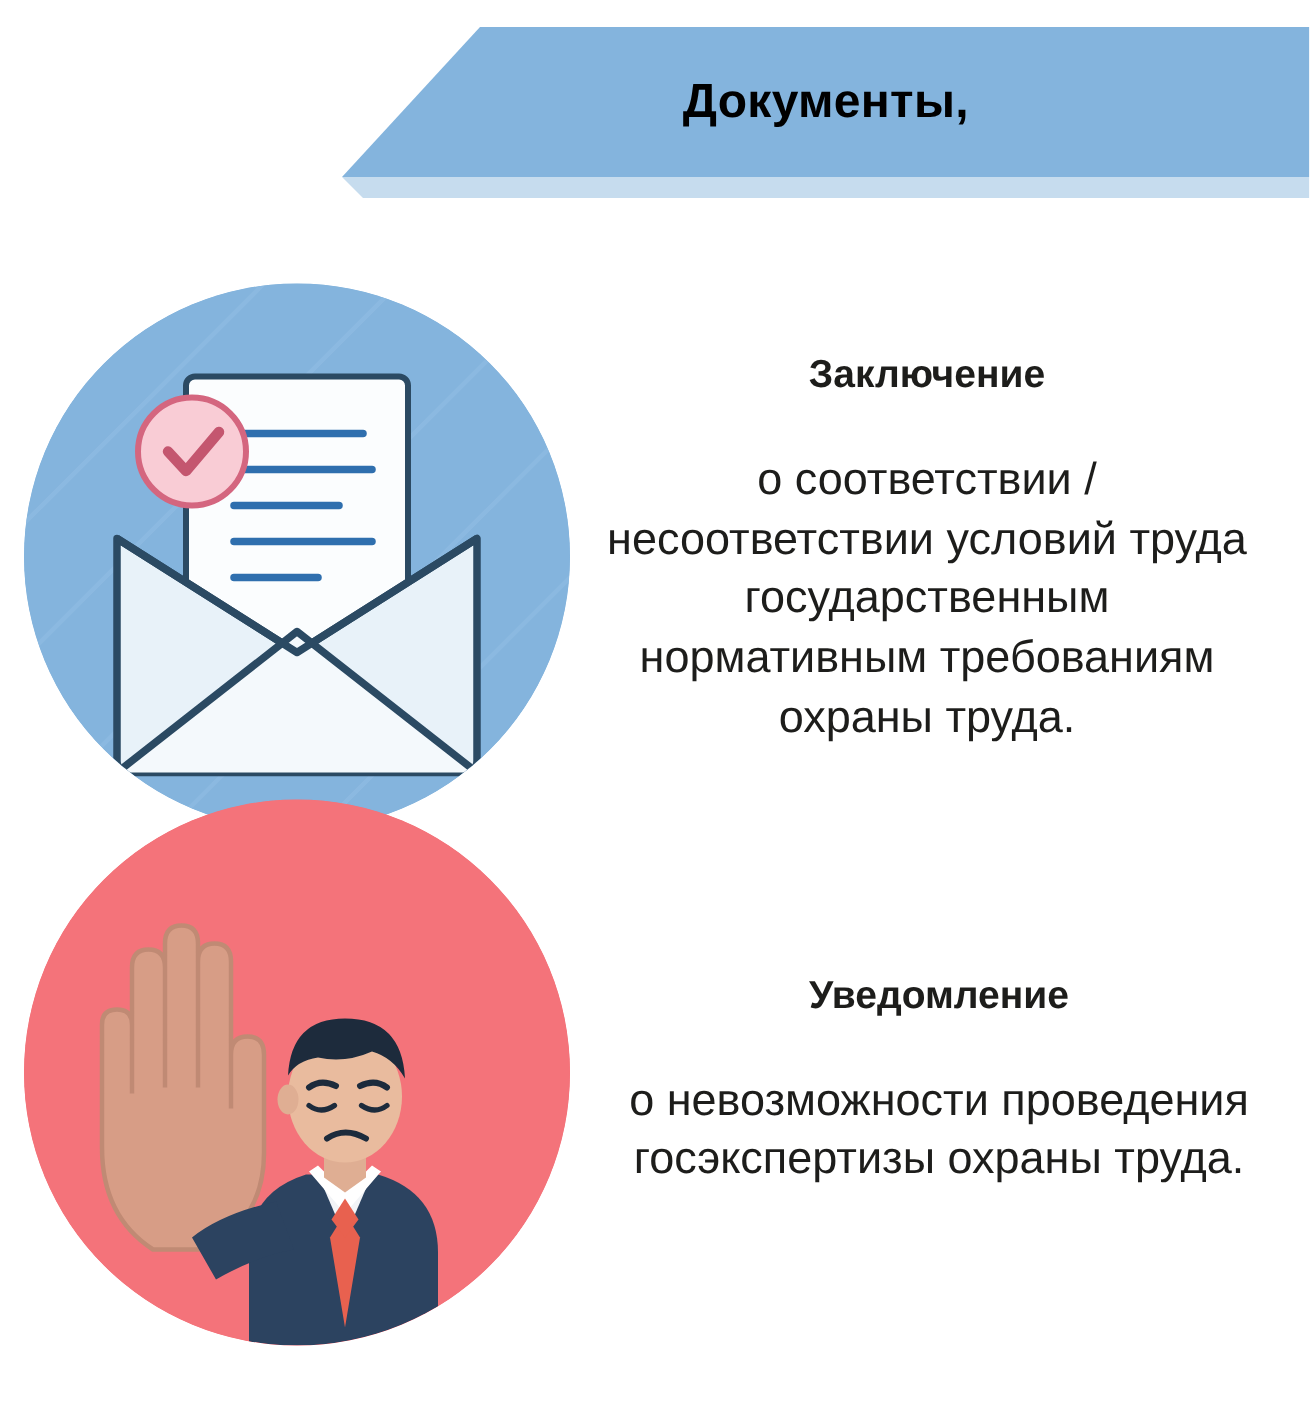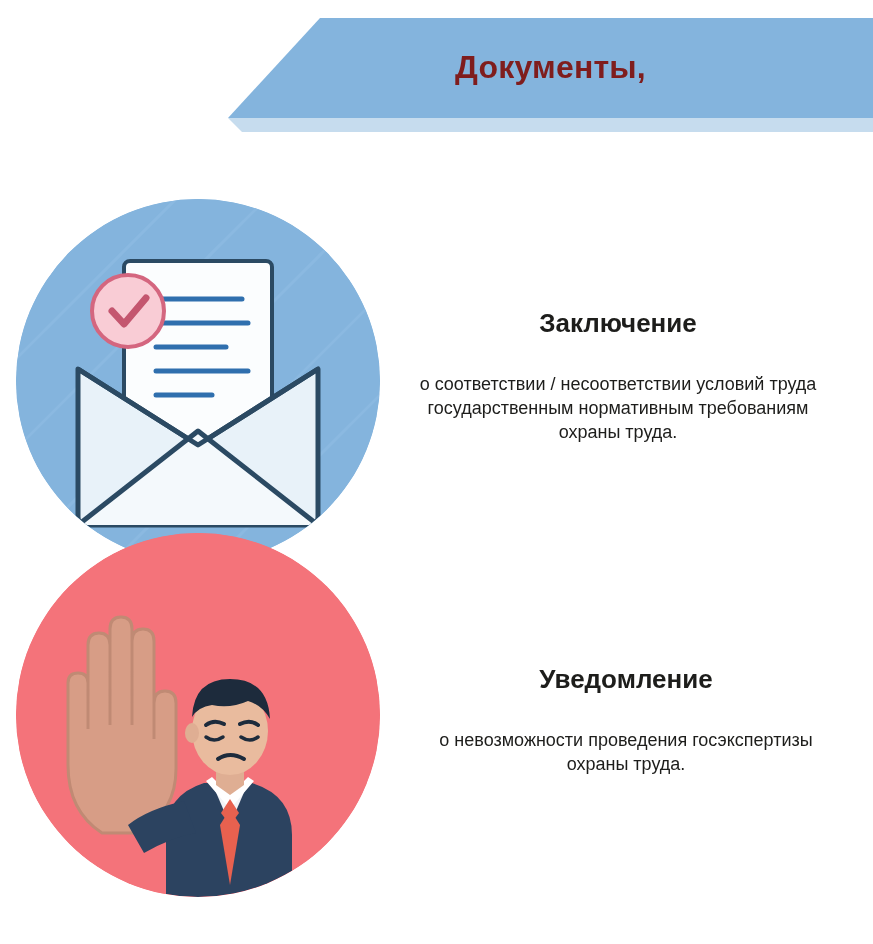--- a/index.html
+++ b/index.html
@@ -38,36 +38,36 @@
   .header-shadow {
     position: absolute;
     top: 100px;
     left: 228px;
     width: 645px;
     height: 14px;
     background: #c6dcee;
     clip-path: polygon(0 0, 645px 0, 645px 14px, 14px 14px);
   }
   .header-title {
-    color: #7f1d1d;
+    color: #000000;
     font-size: 32px;
     font-weight: bold;
     line-height: 1.22;
     text-align: center;
     padding: 0 16px;
     letter-spacing: 0.2px;
   }
 
   
   .item {
     position: absolute;
     display: flex;
     align-items: center;
   }
-  .item-1 { top: 196px; left: 8px; width: 858px; height: 370px; }
+  .item-1 { top: 186px; left: 8px; width: 858px; height: 370px; }
   .item-2 { top: 520px; left: 8px; width: 858px; height: 390px; gap: 16px; }
 
   .circle {
     position: relative;
     flex: 0 0 auto;
     border-radius: 50%;
     overflow: hidden;
   }
   .circle-blue {
     width: 364px; height: 364px;
@@ -87,21 +87,21 @@
     padding-right: 30px;
     color: #1d1d1b;
   }
   .text-title {
     font-size: 26px;
     font-weight: bold;
     line-height: 1.3;
     margin-bottom: 4px;
   }
   .text-body {
-    font-size: 18px;
+    font-size: 30px;
     line-height: 1.33;
     margin-top: 33px;
   }
 
   .item-1 .text-block { margin-top: -10px; }
   .item-2 .text-block { margin-top: 10px; }
 
   svg { display: block; }
 </style>
 </head>

